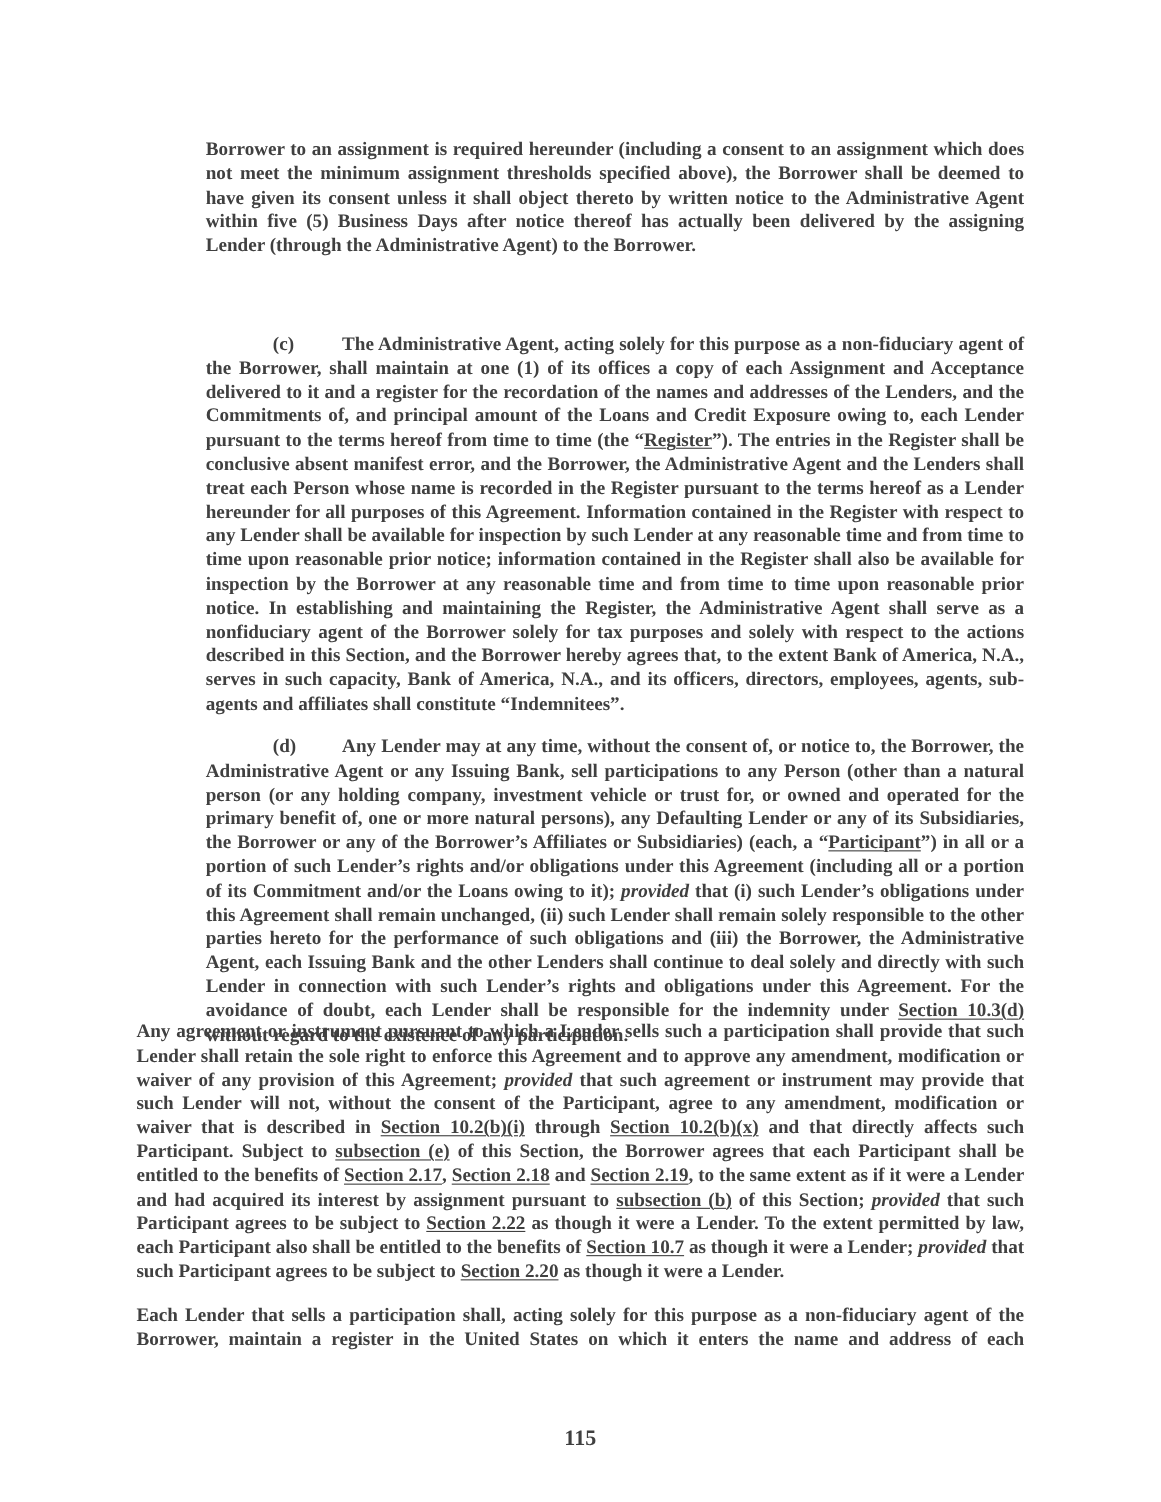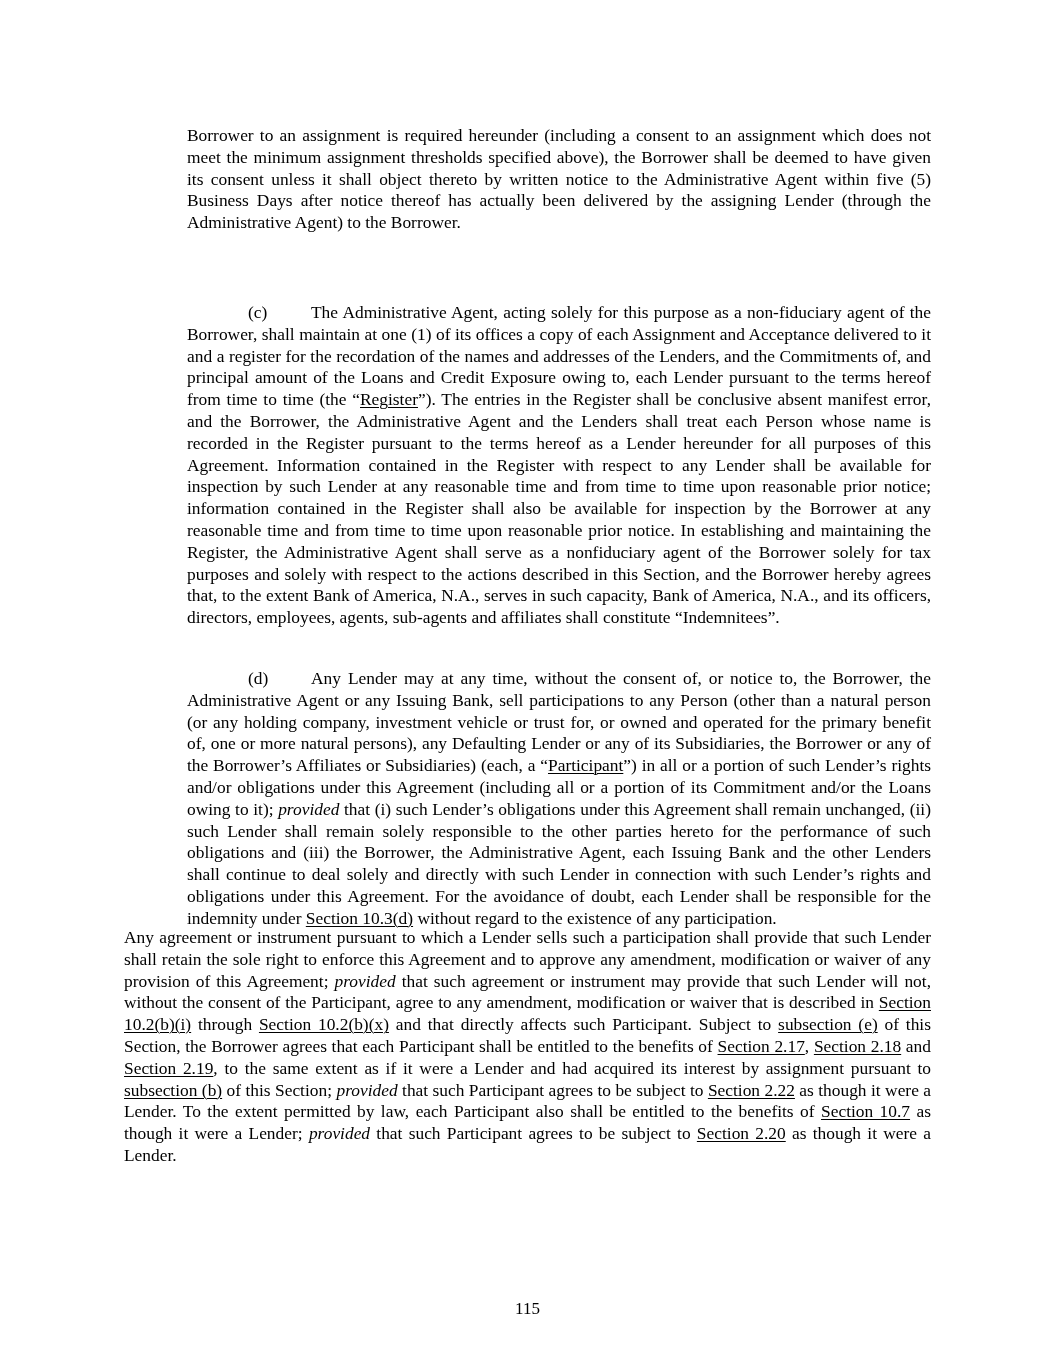--- a/index.html
+++ b/index.html
@@ -1,38 +1,39 @@
 <!DOCTYPE html>
 <html><head>
 <meta charset="utf-8">
 <style>
   html, body { margin: 0; padding: 0; background: #ffffff; }
   body { width: 1055px; height: 1365px; position: relative; overflow: hidden; }
   .page {
     position: absolute; left: 0; top: 0; width: 1055px; height: 1365px;
     font-family: "Liberation Serif", "DejaVu Serif", serif;
-    font-size: 17.4px; line-height: 21.8px; color: #000000;
+    font-size: 17.4px; line-height: 21.8px; color: #404040; font-weight: bold;
   }
   .para { position: absolute; text-align: justify; text-align-last: left; margin: 0; }
   .indented { left: 187px; width: 744px; }
   .full { left: 124px; width: 807px; }
   .lbl { display: inline-block; width: 63px; }
   .first-indent { text-indent: 61px; margin-top: 46px; }
   u { text-decoration: underline; text-underline-offset: 2px; text-decoration-thickness: 1px; }
   i { font-style: italic; }
-  .page-num { position: absolute; top: 1298px; left: 0; width: 1055px; text-align: center; font-size: 17px; }
+  .page-num { position: absolute; top: 1298px; left: 0; width: 1055px; text-align: center; font-size: 20px; }
 </style>
 </head>
 <body>
 
 <div class="page">
 
   <p class="para indented" style="top:125px;"><span>Borrower to an assignment is required hereunder (including a consent to an assignment which does not meet the minimum assignment thresholds specified above), the Borrower shall be deemed to have given its consent unless it shall object thereto by written notice to the Administrative Agent within five (5) Business Days after notice thereof has actually been delivered by the assigning Lender (through the Administrative Agent) to the Borrower.</span></p>
 
   <p class="para indented first-indent" style="top:256px;"><span class="lbl" style="text-indent:0">(c)</span><span>The Administrative Agent, acting solely for this purpose as a non-fiduciary agent of the Borrower, shall maintain at one (1) of its offices a copy of each Assignment and Acceptance delivered to it and a register for the recordation of the names and addresses of the Lenders, and the Commitments of, and principal amount of the Loans and Credit Exposure owing to, each Lender pursuant to the terms hereof from time to time (the “</span><u>Register</u><span>”).  The entries in the Register shall be conclusive absent manifest error, and the Borrower, the Administrative Agent and the Lenders shall treat each Person whose name is recorded in the Register pursuant to the terms hereof as a Lender hereunder for all purposes of this Agreement.  Information contained in the Register with respect to any Lender shall be available for inspection by such Lender at any reasonable time and from time to time upon reasonable prior notice; information contained in the Register shall also be available for inspection by the Borrower at any reasonable time and from time to time upon reasonable prior notice.  In establishing and maintaining the Register, the Administrative Agent shall serve as a nonfiduciary agent of the Borrower solely for tax purposes and solely with respect to the actions described in this Section, and the Borrower hereby agrees that, to the extent Bank of America, N.A., serves in such capacity, Bank of America, N.A., and its officers, directors, employees, agents, sub-agents and affiliates shall constitute “Indemnitees”.</span></p>
 
   <p class="para indented first-indent" style="top:622px;"><span class="lbl" style="text-indent:0">(d)</span><span>Any Lender may at any time, without the consent of, or notice to, the Borrower, the Administrative Agent or any Issuing Bank, sell participations to any Person (other than a natural person (or any holding company, investment vehicle or trust for, or owned and operated for the primary benefit of, one or more natural persons), any Defaulting Lender or any of its Subsidiaries, the Borrower or any of the Borrower’s Affiliates or Subsidiaries) (each, a “</span><u>Participant</u><span>”) in all or a portion of such Lender’s rights and/or obligations under this Agreement (including all or a portion of its Commitment and/or the Loans owing to it); </span><i>provided</i><span> that (i) such Lender’s obligations under this Agreement shall remain unchanged, (ii) such Lender shall remain solely responsible to the other parties hereto for the performance of such obligations and (iii)&nbsp;the Borrower, the Administrative Agent, each Issuing Bank and the other Lenders shall continue to deal solely and directly with such Lender in connection with such Lender’s rights and obligations under this Agreement.  For the avoidance of doubt, each Lender shall be responsible for the indemnity under </span><u>Section 10.3(d)</u><span> without regard to the existence of any participation.</span></p>
 
   <p class="para full" style="top:927px;"><span>Any agreement or instrument pursuant to which a Lender sells such a participation shall provide that such Lender shall retain the sole right to enforce this Agreement and to approve any amendment, modification or waiver of any provision of this Agreement; </span><i>provided</i><span> that such agreement or instrument may provide that such Lender will not, without the consent of the Participant, agree to any amendment, modification or waiver that is described in </span><u>Section 10.2(b)(i)</u><span> through </span><u>Section 10.2(b)(x)</u><span> and that directly affects such Participant.  Subject to </span><u>subsection (e)</u><span> of this Section, the Borrower agrees that each Participant shall be entitled to the benefits of </span><u>Section 2.17</u><span>, </span><u>Section 2.18</u><span> and </span><u>Section 2.19</u><span>, to the same extent as if it were a Lender and had acquired its interest by assignment pursuant to </span><u>subsection (b)</u><span> of this Section; </span><i>provided</i><span> that such Participant agrees to be subject to </span><u>Section 2.22</u><span> as though it were a Lender.  To the extent permitted by law, each Participant also shall be entitled to the benefits of </span><u>Section 10.7</u><span> as though it were a Lender; </span><i>provided</i><span> that such Participant agrees to be subject to </span><u>Section 2.20</u><span> as though it were a Lender.</span></p>
 
+  <p class="para full" style="top:1185px; text-align-last: justify;"><span>Each Lender that sells a participation shall, acting solely for this purpose as a non-fiduciary agent of the Borrower, maintain a register in the United States on which it enters the name and address of each</span></p>
 
   <div class="page-num">115</div>
 </div>
 
 </body></html>

